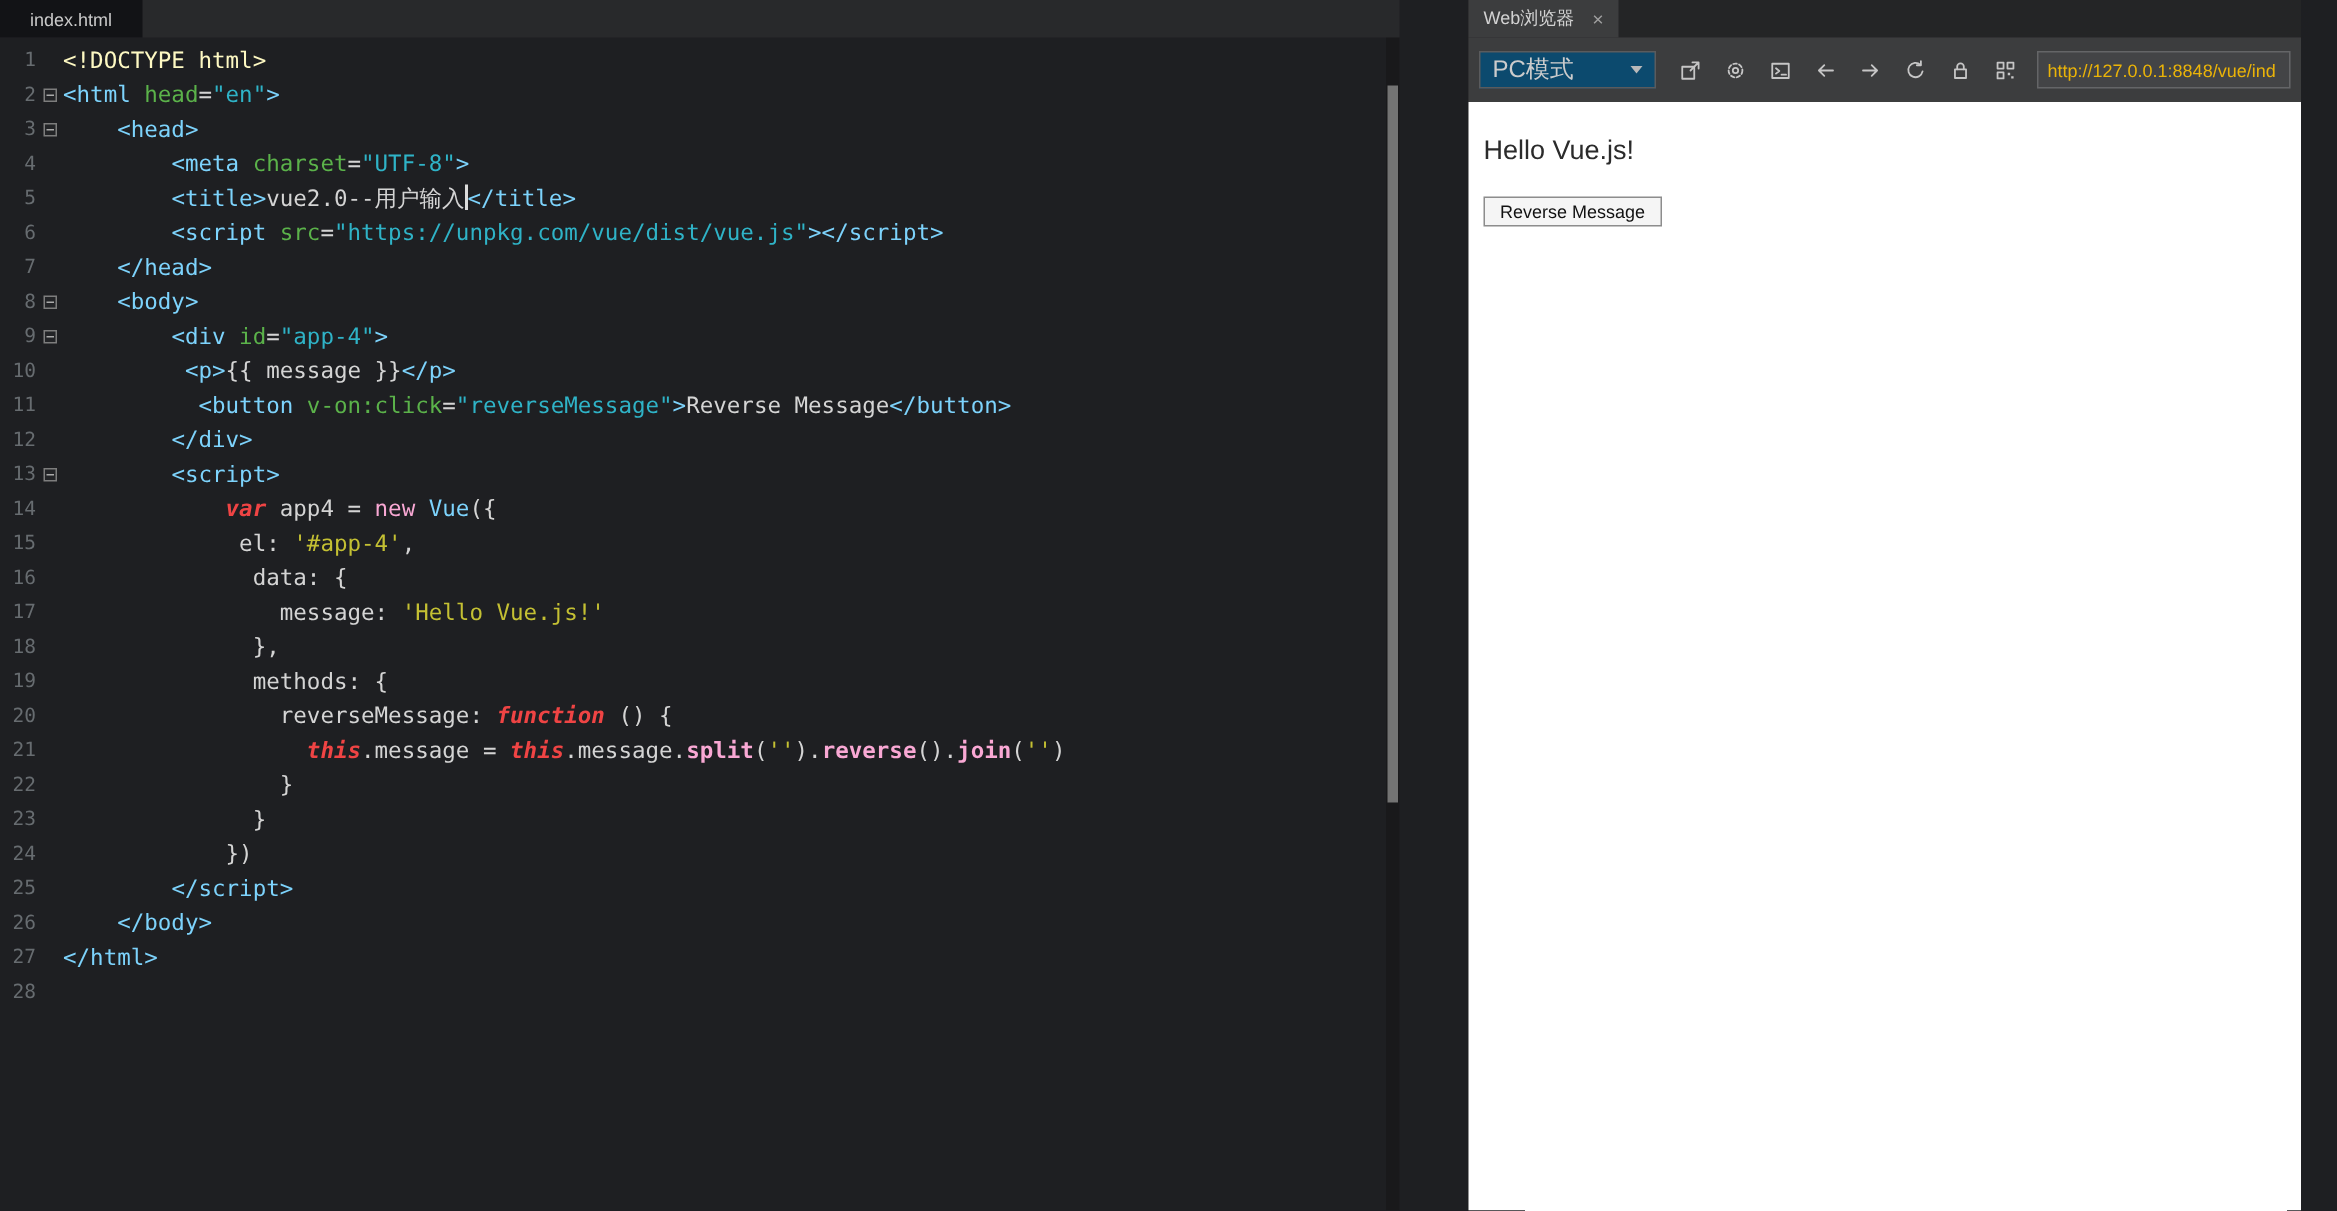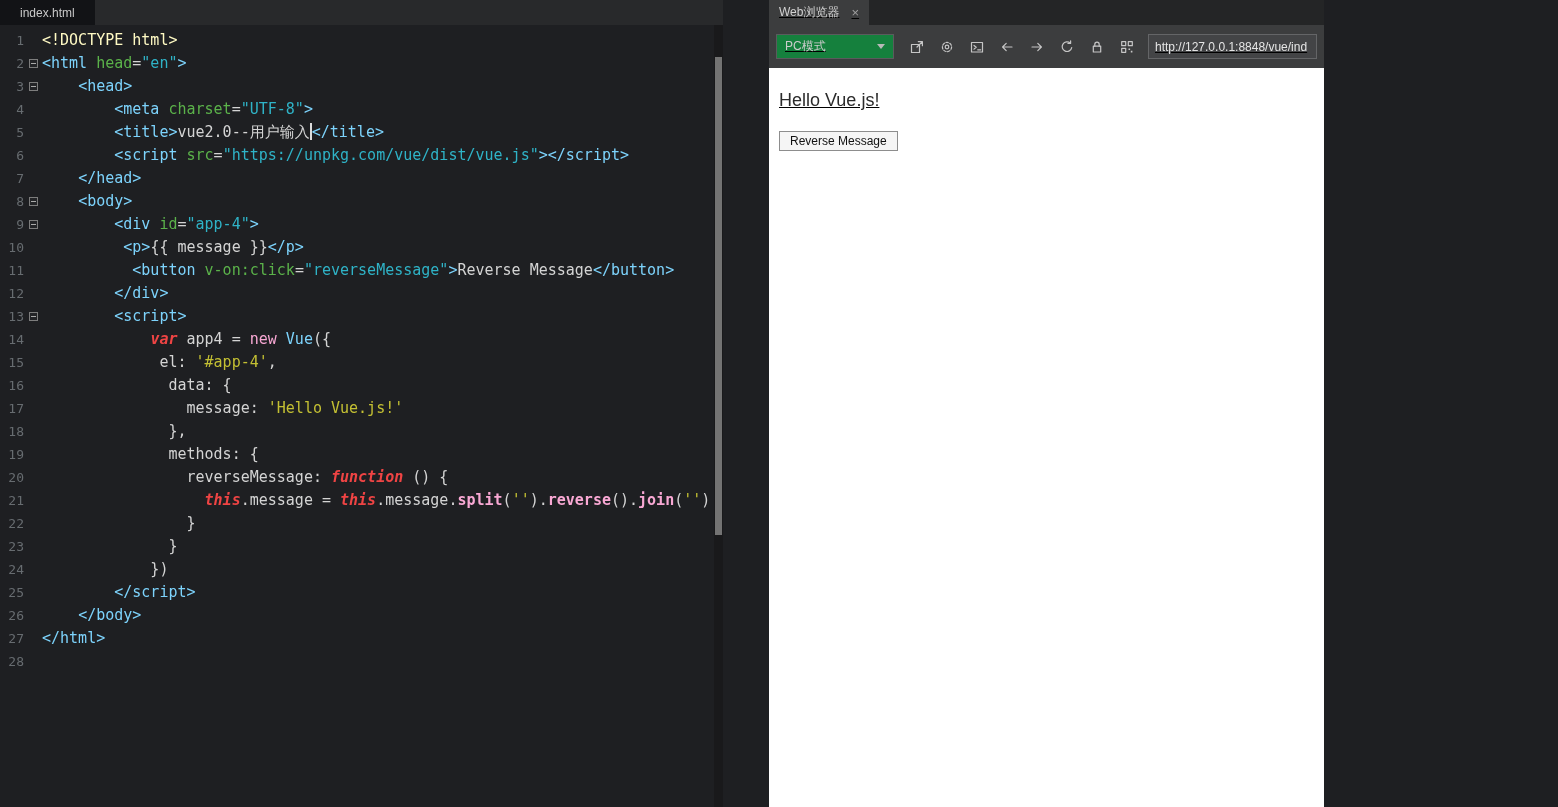--- a/index.html
+++ b/index.html
@@ -2,21 +2,21 @@
 <html><head>
 <meta charset="utf-8">
 <style>
   * { box-sizing: border-box; }
   html,body { margin:0; padding:0; }
   body {
     width:1558px; height:807px; overflow:hidden;
     background:#1e1f22;
     font-family:"Liberation Sans", sans-serif;
   }
-  .app { display:flex; width:1324px; height:807px;gap:46px; }
+  .app { display:flex; width:1534px; height:807px;gap:46px; }
 
   
   .editor-pane { width:1003px; position:relative; background:#1e1f22; display:flex; flex-direction:column; }
   .editor-tabbar { height:25px; background:#28292b; display:flex; flex:none; }
   .editor-tab { background:#121316; color:#c9c9c9; font-size:12px; padding:0 20px; display:flex; align-items:center; }
   .editor-body { position:relative; flex:1; padding-top:4px;
     font-family:"DejaVu Sans Mono","Liberation Mono",monospace; font-size:15px; line-height:23px; overflow:hidden; }
   .code-row { display:flex; height:23px; white-space:pre; align-items:center; }
   .ln { width:24px; text-align:right; color:#676c70; font-size:13px; flex:none; }
   .foldcol { width:18px; flex:none; display:flex; align-items:center; justify-content:center; }
@@ -30,32 +30,32 @@
   .tk-s { color:#c4c033; }
   .tk-k { color:#ef4444; font-style:italic;font-weight:bold; }
   .tk-n { color:#f9a8d4; }
   .tk-f { color:#f9a8d4;font-weight:bold; }
   .tk-d { color:#fef9c3; }
   .cursor { display:inline-block; width:2px; height:17px; background:#dcdcdc; vertical-align:-3px; }
   .scrollbar { position:absolute; top:0; right:0; bottom:0; width:9px; background:#19191b; }
   .scroll-thumb { position:absolute; top:32px; left:1px; width:7px; height:478px; background:#737373; }
 
   
-  .browser-pane { width:555px; display:flex; flex-direction:column; background:#2a2a2a;text-decoration:underline; }
+  .browser-pane { width:555px; display:flex; flex-direction:column; background:#2a2a2a; }
   .browser-tabbar { height:25px; background:#242526; display:flex; flex:none; }
   .browser-tab { background:#3c3d3e; color:#d2d2d2; font-size:12px; padding:0 10px; display:flex; align-items:center; gap:12px; }
   .tab-close { color:#9f9f9f; font-size:13px; cursor:default; }
   .browser-toolbar { height:43px; background:#3c3d3e; display:flex; align-items:center; padding:0 7px; flex:none; }
-  .mode-select { width:118px; height:25px; background:#15803d; border:1px solid #5a5b5d; color:#cccccc;
-    font-size:12px; display:flex; align-items:center; justify-content:space-between; padding:0 8px; margin-right:8px; flex:none; }
+  .mode-select { width:118px; height:25px; background:#0c4a6e; border:1px solid #5a5b5d; color:#cccccc;
+    font-size:16px; display:flex; align-items:center; justify-content:space-between; padding:0 8px; margin-right:8px; flex:none; }
   .caret { width:0; height:0; border-left:4px solid transparent; border-right:4px solid transparent; border-top:5px solid #b9b9b9; }
   .toolbar-icons { display:flex; align-items:center; }
   .tool-btn { width:30px; height:28px; display:flex; align-items:center; justify-content:center; }
   .tool-btn svg { display:block; }
-  .url-input { flex:1; height:25px; background:#434446; border:1px solid #646567; color:#e5e5e5;
+  .url-input { flex:1; height:25px; background:#434446; border:1px solid #646567; color:#eab308;
     font-size:12px; padding:0 6px; margin-left:6px; overflow:hidden; white-space:nowrap;
     font-family:"Liberation Sans",sans-serif; outline:none; min-width:0; }
   .browser-content { flex:1; background:#ffffff; padding:8px; overflow:hidden; }
   .page-heading { margin:14px 0 20px 2px; font-size:18px; color:#2b2b2b; }
   .page-button { font-size:12px; color:#111; background:#f5f5f5; border:1px solid #8d8d8d;
     padding:2px 10px; height:20px; margin-left:2px; font-family:"Liberation Sans",sans-serif; }
 </style>
 </head>
 <body>
 

